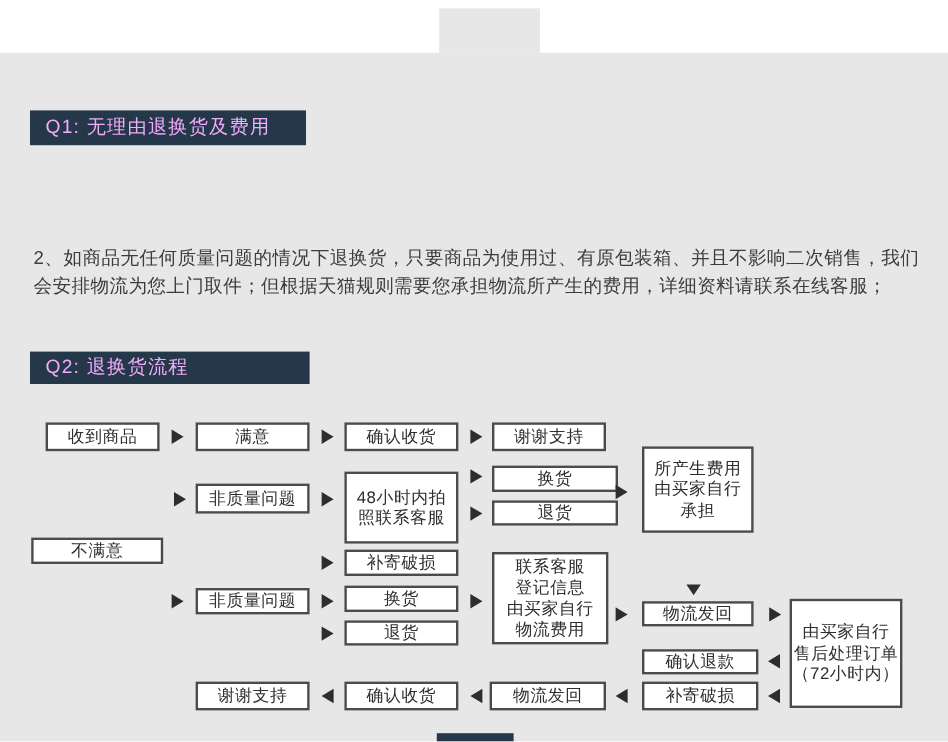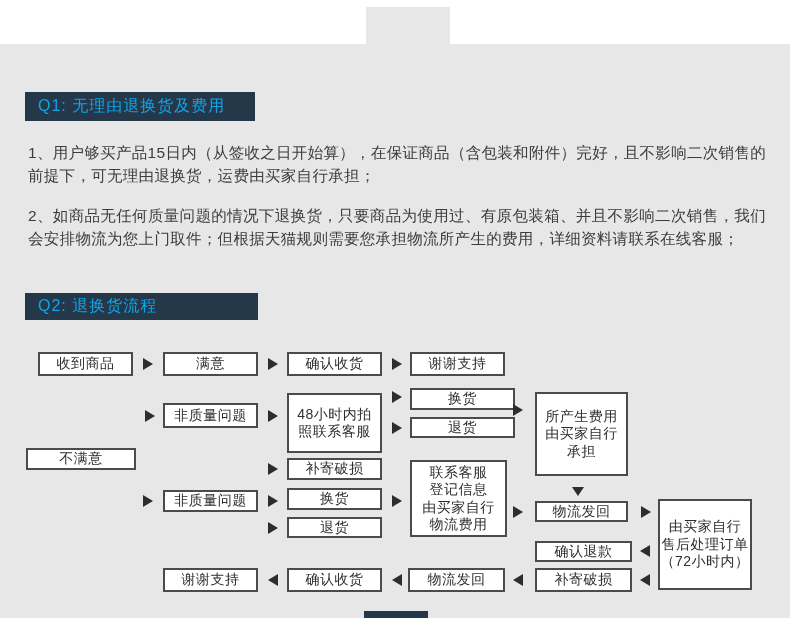--- a/index.html
+++ b/index.html
@@ -8,21 +8,21 @@
     width:790px;height:618px;
     font-family:"Liberation Sans","DejaVu Sans",sans-serif;
     background:#ffffff;
   }
   .page{position:relative;width:790px;height:618px;background:#ffffff;overflow:hidden;}
   .gray-bg{position:absolute;left:0;top:44px;width:790px;height:574px;background:#e7e7e7;}
   .top-notch{position:absolute;left:366px;top:7px;width:84px;height:37px;background:#e7e7e7;}
   .bottom-bar{position:absolute;left:364px;top:611px;width:64px;height:7px;background:#25384a;}
 
   .q-header{
-    position:absolute;background:#25384a;color:#0ea5e9;
+    position:absolute;background:#25384a;color:#f0abfc;
     font-size:16px;letter-spacing:1px;
     display:flex;align-items:center;padding-left:13px;box-sizing:border-box;
   }
   #q1-header{left:25px;top:92px;width:230px;height:29px;}
   #q2-header{left:25px;top:293px;width:233px;height:27px;}
 
   .para{
     position:absolute;left:28px;width:738px;
     font-size:15.5px;line-height:23px;color:#3c3c3c;
     letter-spacing:0.3px;text-align:justify;
@@ -45,38 +45,37 @@
 <body>
 
 <div class="page">
   <div class="gray-bg"></div>
   <div class="top-notch"></div>
 
   <div class="q-header" id="q1-header">
     <span>Q1: 无理由退换货及费用</span>
   </div>
 
-  <div class="para" id="p1">1、用户够买产品15日内（从签收之日开始算），在保证商品（含包装和附件）完好，且不影响二次销售的前提下，可无理由退换货，运费由买家自行承担；</div>
   <div class="para" id="p2">2、如商品无任何质量问题的情况下退换货，只要商品为使用过、有原包装箱、并且不影响二次销售，我们会安排物流为您上门取件；但根据天猫规则需要您承担物流所产生的费用，详细资料请联系在线客服；</div>
 
   <div class="q-header" id="q2-header">
     <span>Q2: 退换货流程</span>
   </div>
 
   <div id="flow-layer">
       <div class="node" style="left: 38px; top: 352px; width: 95px; height: 24px;">收到商品</div>
       <div class="node" style="left: 163px; top: 352px; width: 95px; height: 24px;">满意</div>
       <div class="node" style="left: 287px; top: 352px; width: 95px; height: 24px;">确认收货</div>
       <div class="node" style="left: 410px; top: 352px; width: 95px; height: 24px;">谢谢支持</div>
       <div class="node" style="left: 163px; top: 403px; width: 95px; height: 25px;">非质量问题</div>
       <div class="node" style="left: 287px; top: 393px; width: 95px; height: 60px;">48小时内拍
 照联系客服</div>
       <div class="node" style="left: 410px; top: 388px; width: 105px; height: 22px;">换货</div>
       <div class="node" style="left: 410px; top: 417px; width: 105px; height: 21px;">退货</div>
-      <div class="node" style="left: 535px; top: 392px; width: 93px; height: 84px;">所产生费用
+      <div class="node" style="left: 535px; top: 372px; width: 93px; height: 72px;">所产生费用
 由买家自行
 承担</div>
       <div class="node" style="left: 26px; top: 448px; width: 110px; height: 22px; text-align: center;">不满意</div>
       <div class="node" style="left: 163px; top: 490px; width: 95px; height: 22px;">非质量问题</div>
       <div class="node" style="left: 287px; top: 458px; width: 95px; height: 22px;">补寄破损</div>
       <div class="node" style="left: 287px; top: 488px; width: 95px; height: 22px;">换货</div>
       <div class="node" style="left: 287px; top: 517px; width: 95px; height: 21px;">退货</div>
       <div class="node" style="left: 410px; top: 460px; width: 97px; height: 77px;">联系客服
 登记信息
 由买家自行

